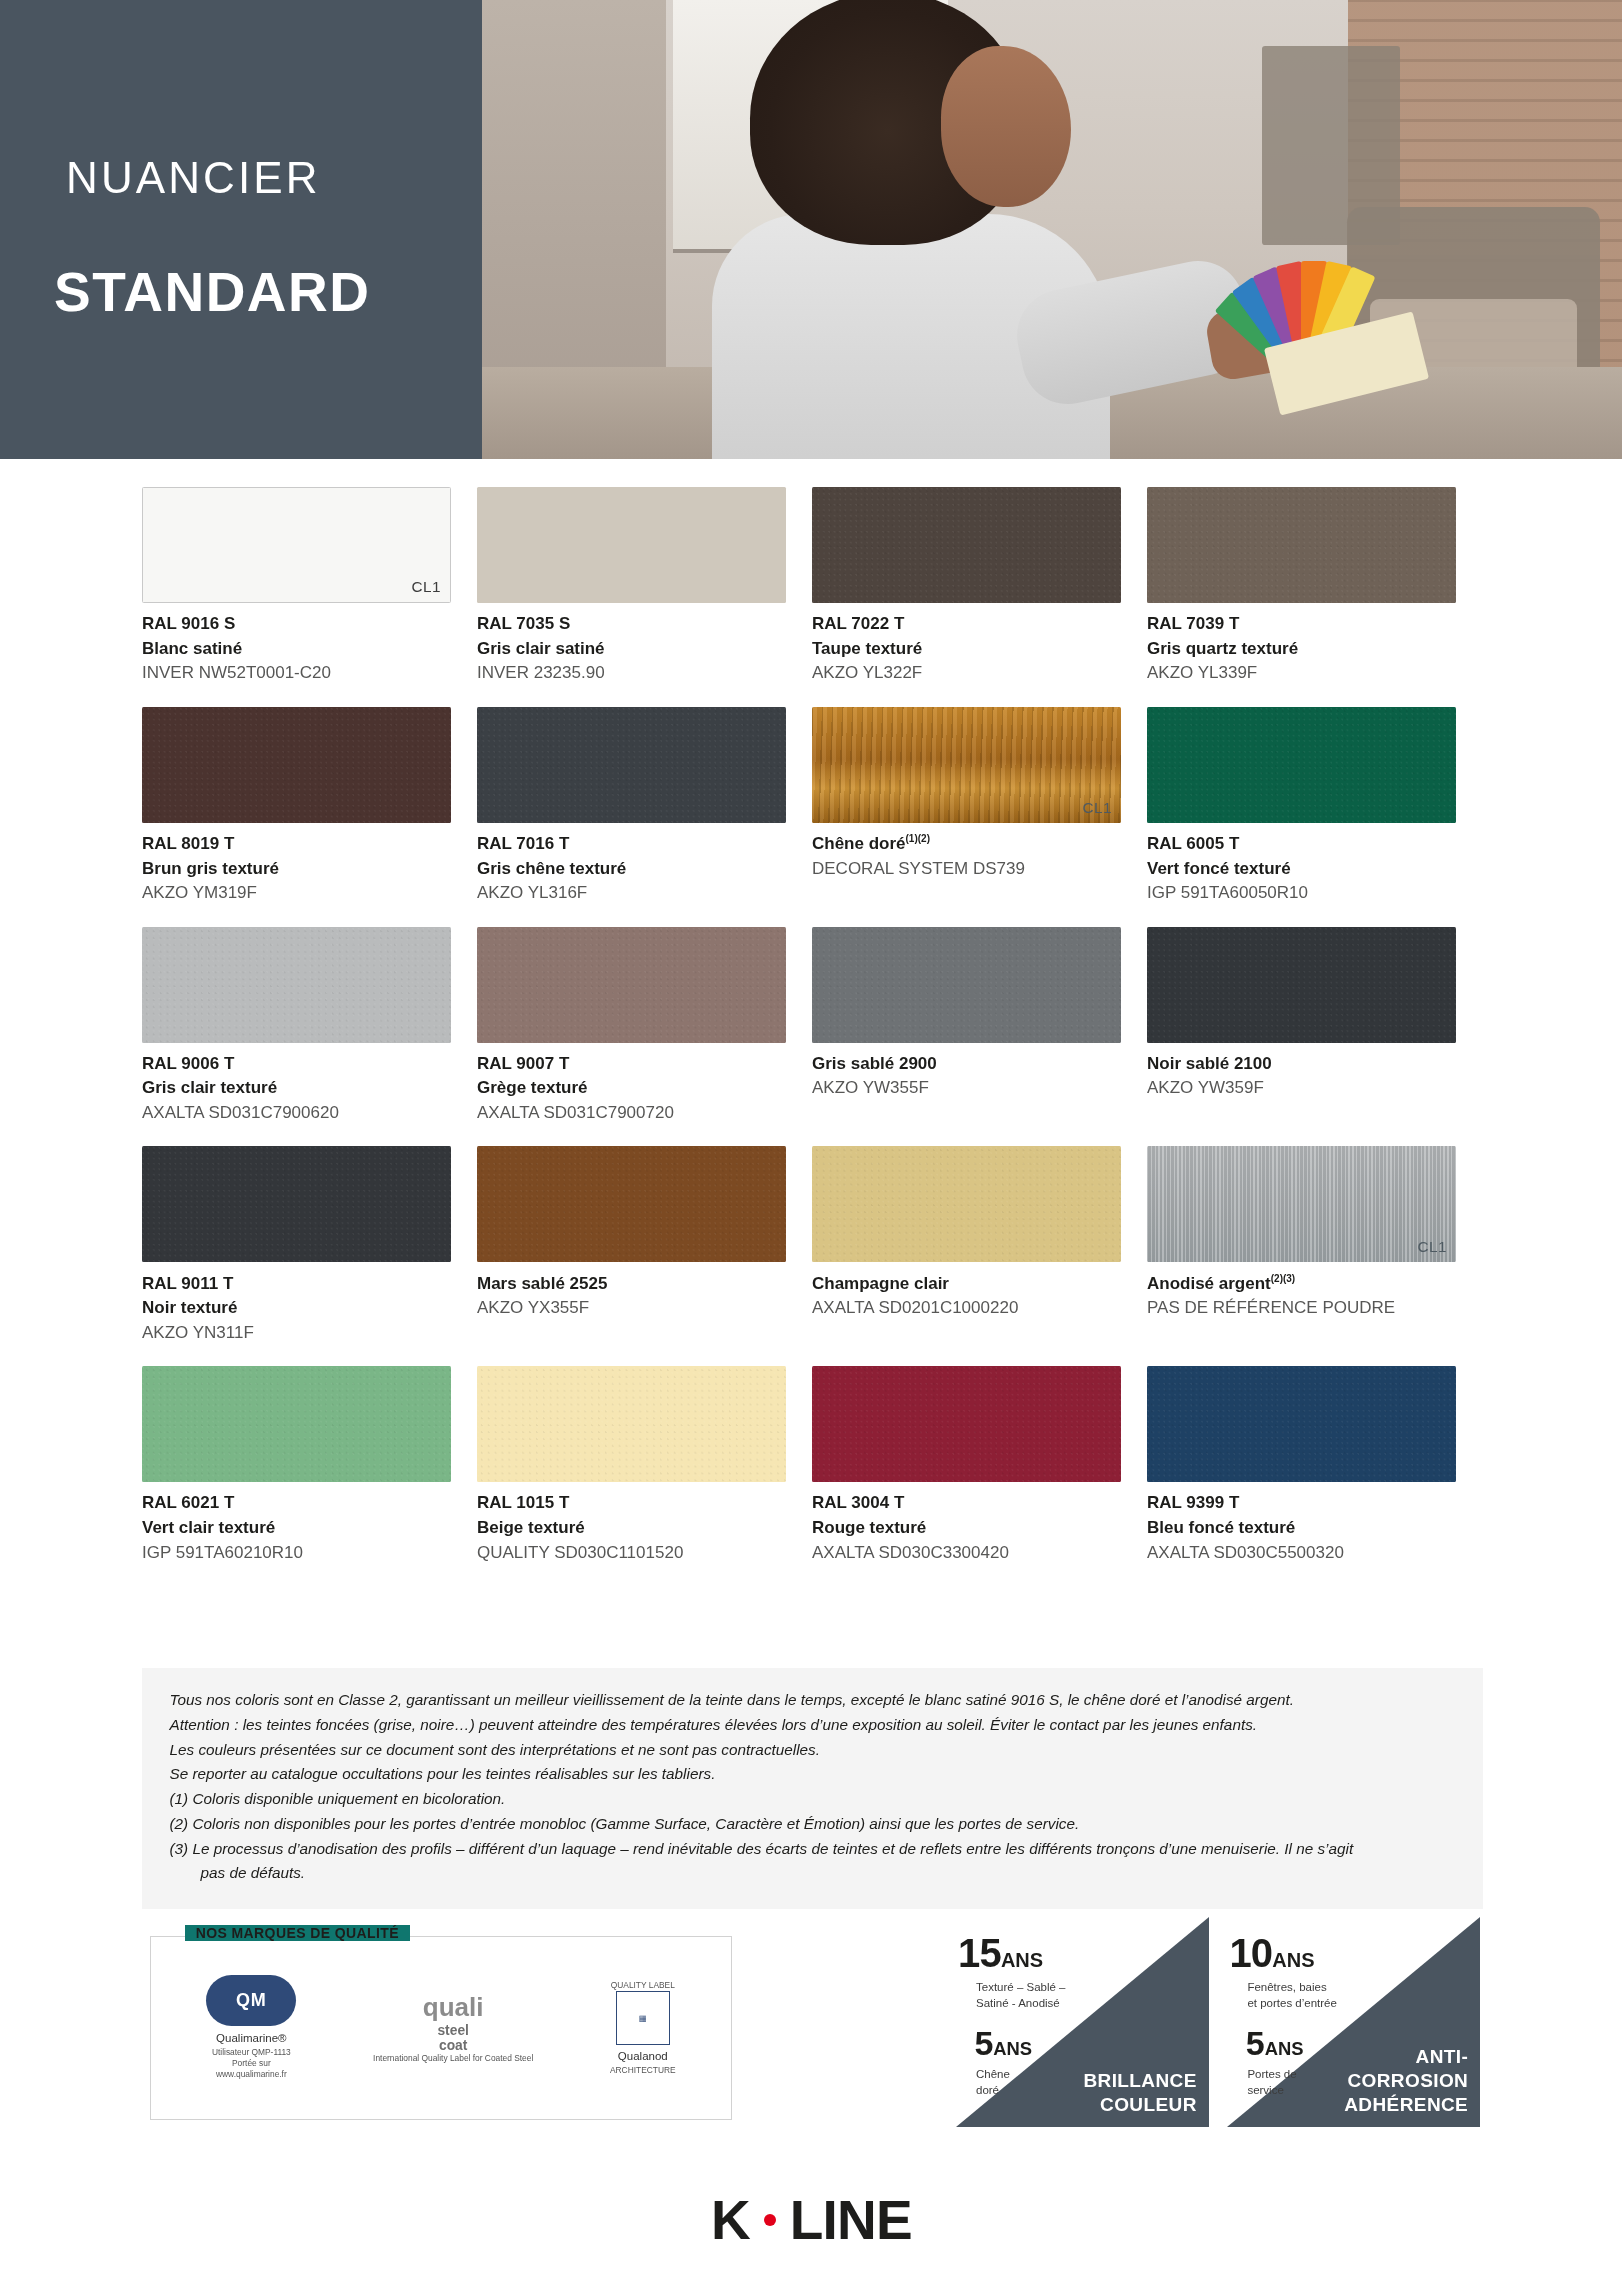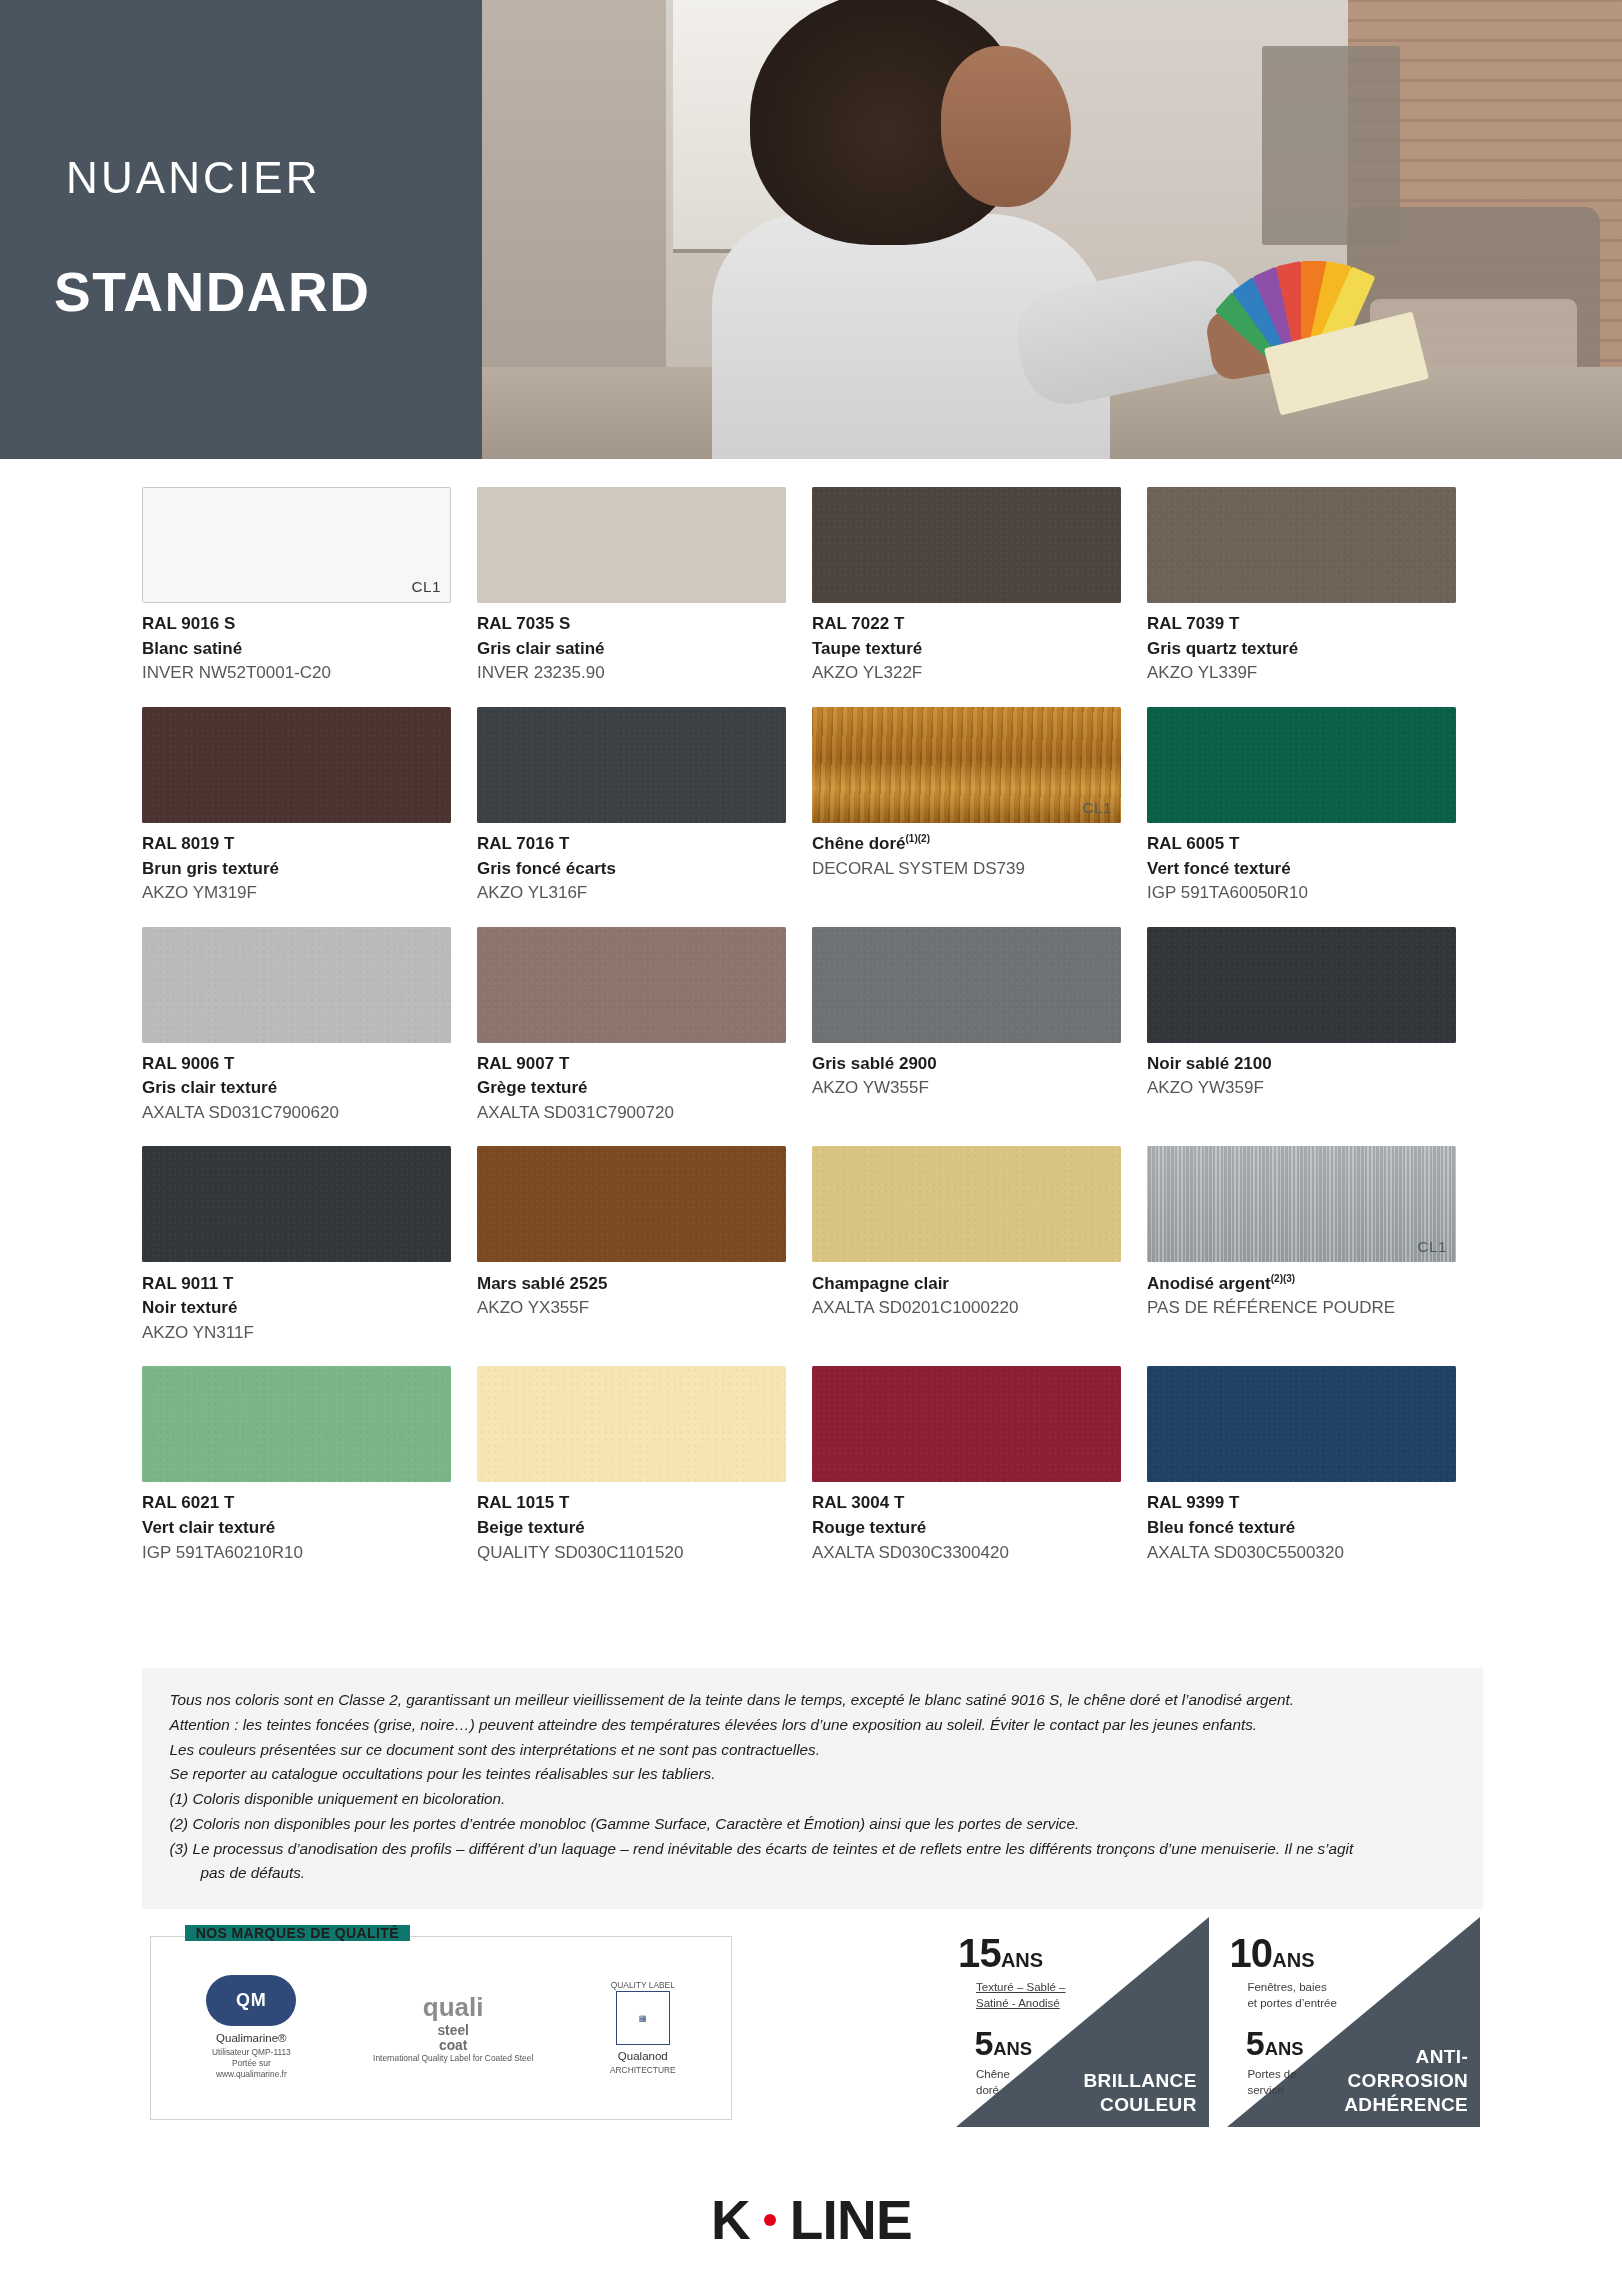--- a/index.html
+++ b/index.html
@@ -270,21 +270,21 @@
     <div class="row">
       <div class="cell">
         <div class="swatch tex-grain" style="background-color:#4b332f;"></div>
         <div class="nm-code">RAL 8019 T</div>
         <div class="nm-name">Brun gris texturé</div>
         <div class="nm-ref">AKZO YM319F</div>
       </div>
       <div class="cell">
         <div class="swatch tex-grain" style="background-color:#3b4045;"></div>
         <div class="nm-code">RAL 7016 T</div>
-        <div class="nm-name">Gris foncé écarts</div>
+        <div class="nm-name">Gris chêne texturé</div>
         <div class="nm-ref">AKZO YL316F</div>
       </div>
       <div class="cell">
         <div class="swatch wood">
           <span class="cl1">CL1</span>
         </div>
         <div class="nm-code"><span>Chêne doré</span><sup>(1)(2)</sup></div>
         <div class="nm-ref">DECORAL SYSTEM DS739</div>
       </div>
       <div class="cell">
@@ -410,21 +410,21 @@
       </div>
     </div>
   </div>
 
   <div class="badges">
     <div class="badge">
       <div class="tri"></div>
       <div class="yrs">
         <span class="n">15</span><span class="u">ANS</span>
       </div>
-      <div class="sub" style="white-space:pre-line;text-decoration:underline;">Texturé – Sablé –
+      <div class="sub" style="white-space:pre-line;">Texturé – Sablé –
 Satiné - Anodisé</div>
       <div class="yrs2">
         <span class="n">5</span><span class="u">ANS</span>
       </div>
       <div class="sub2" style="white-space:pre-line;">Chêne
 doré</div>
       <div class="cap" style="white-space:pre-line;">BRILLANCE
 COULEUR</div>
     </div>
     <div class="badge">

